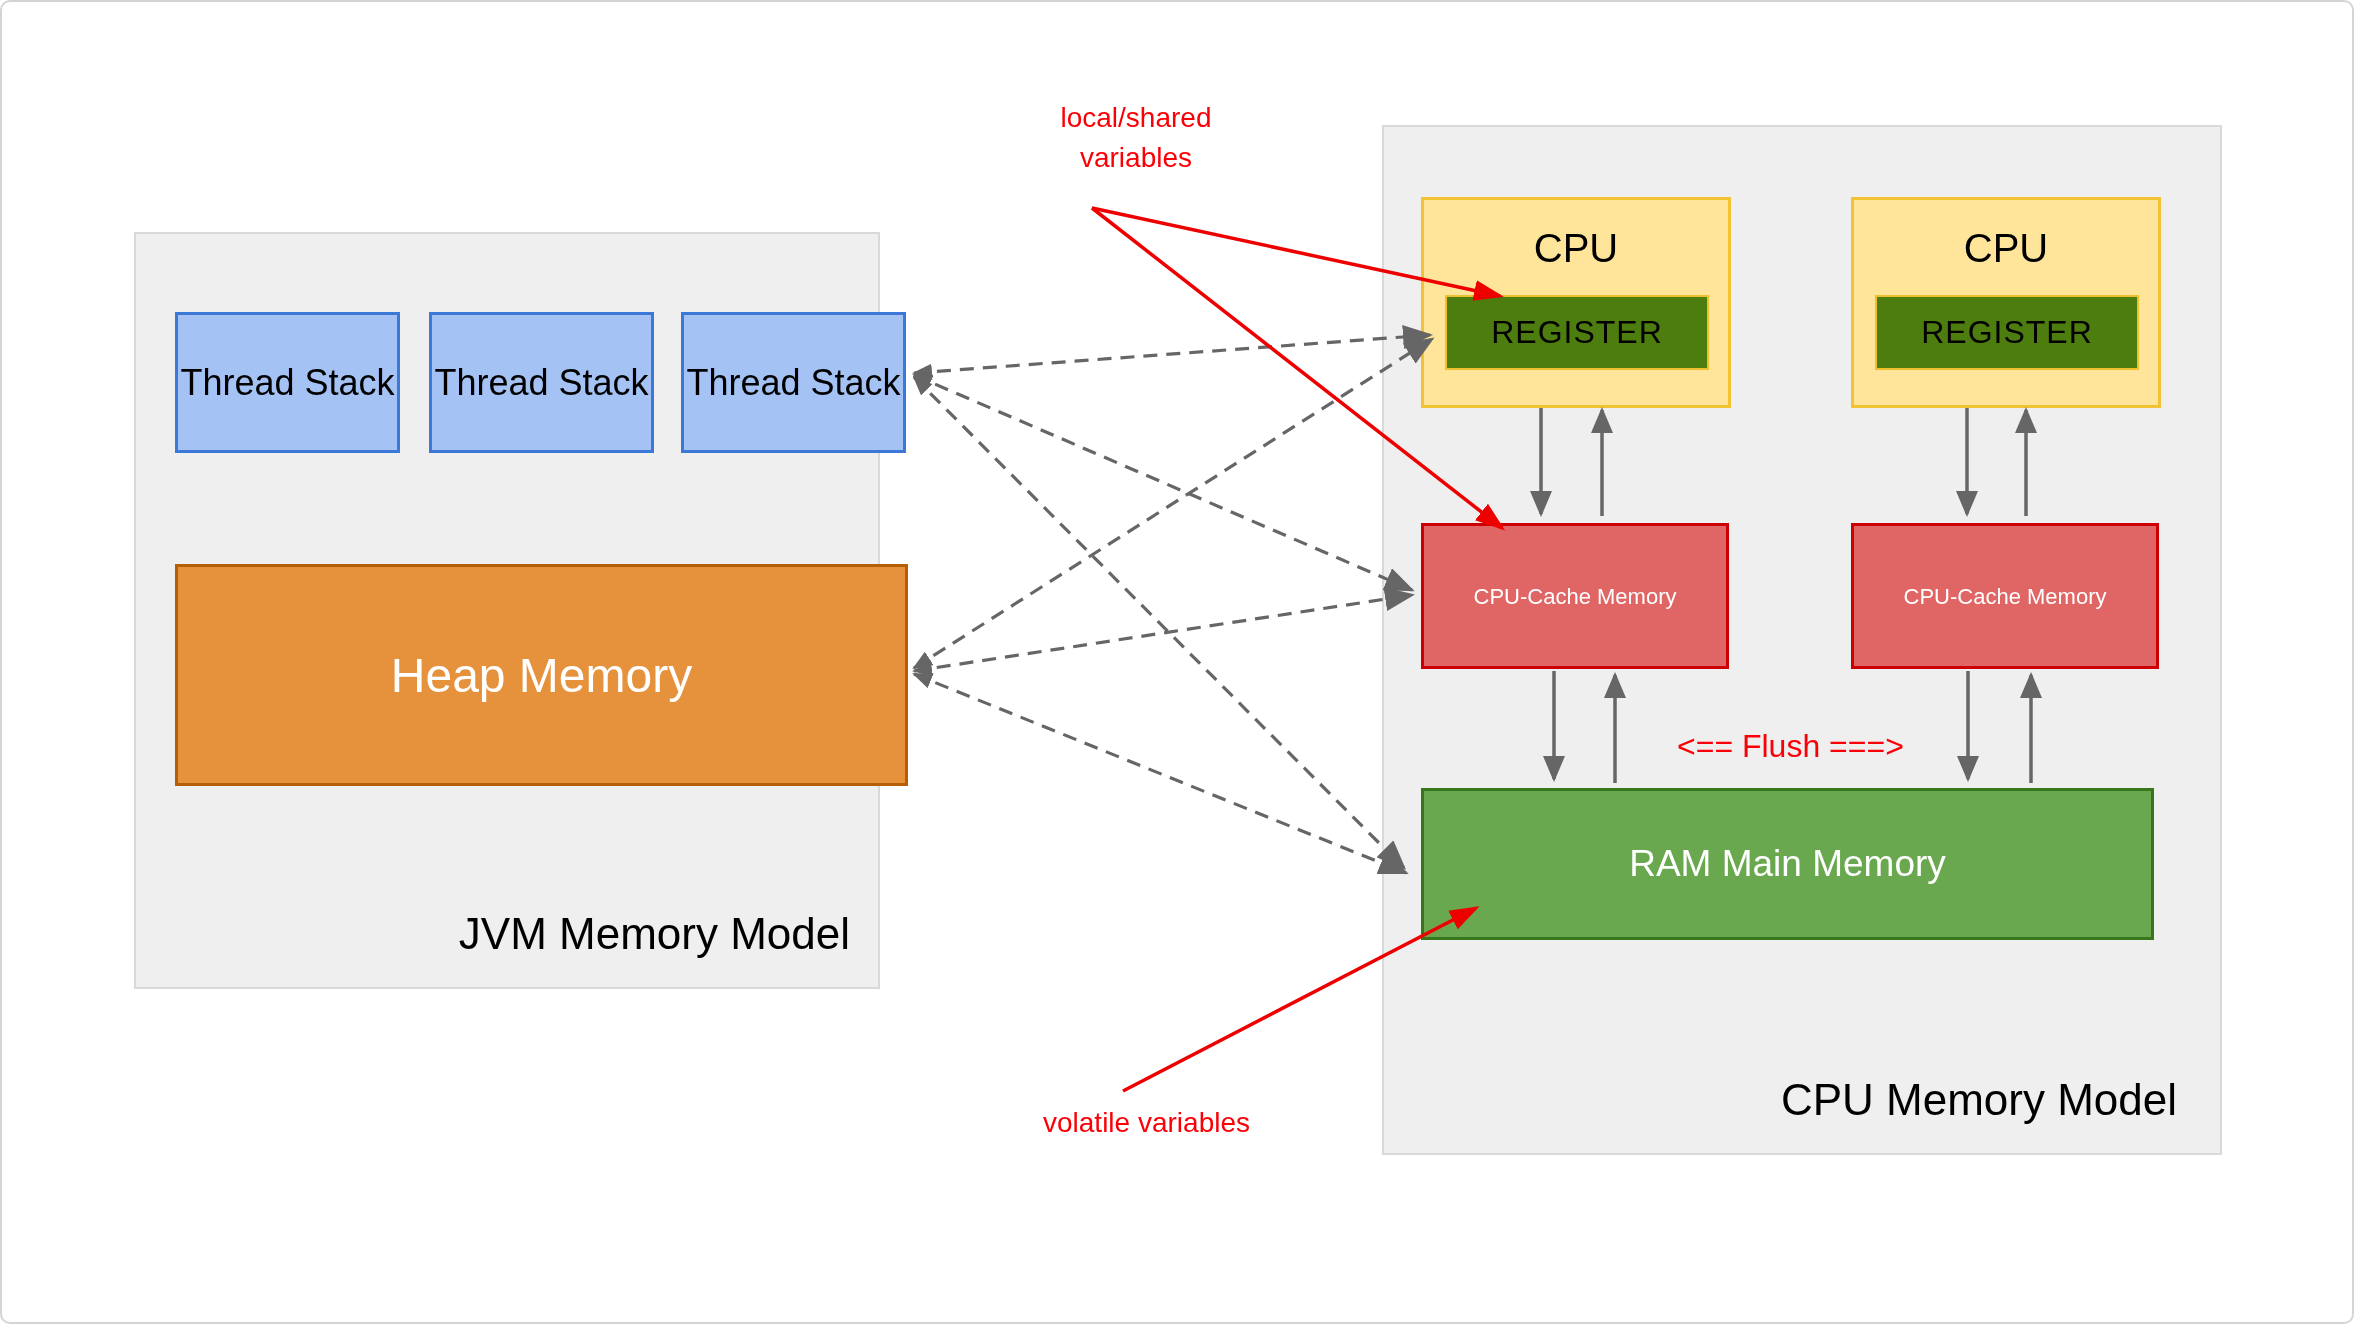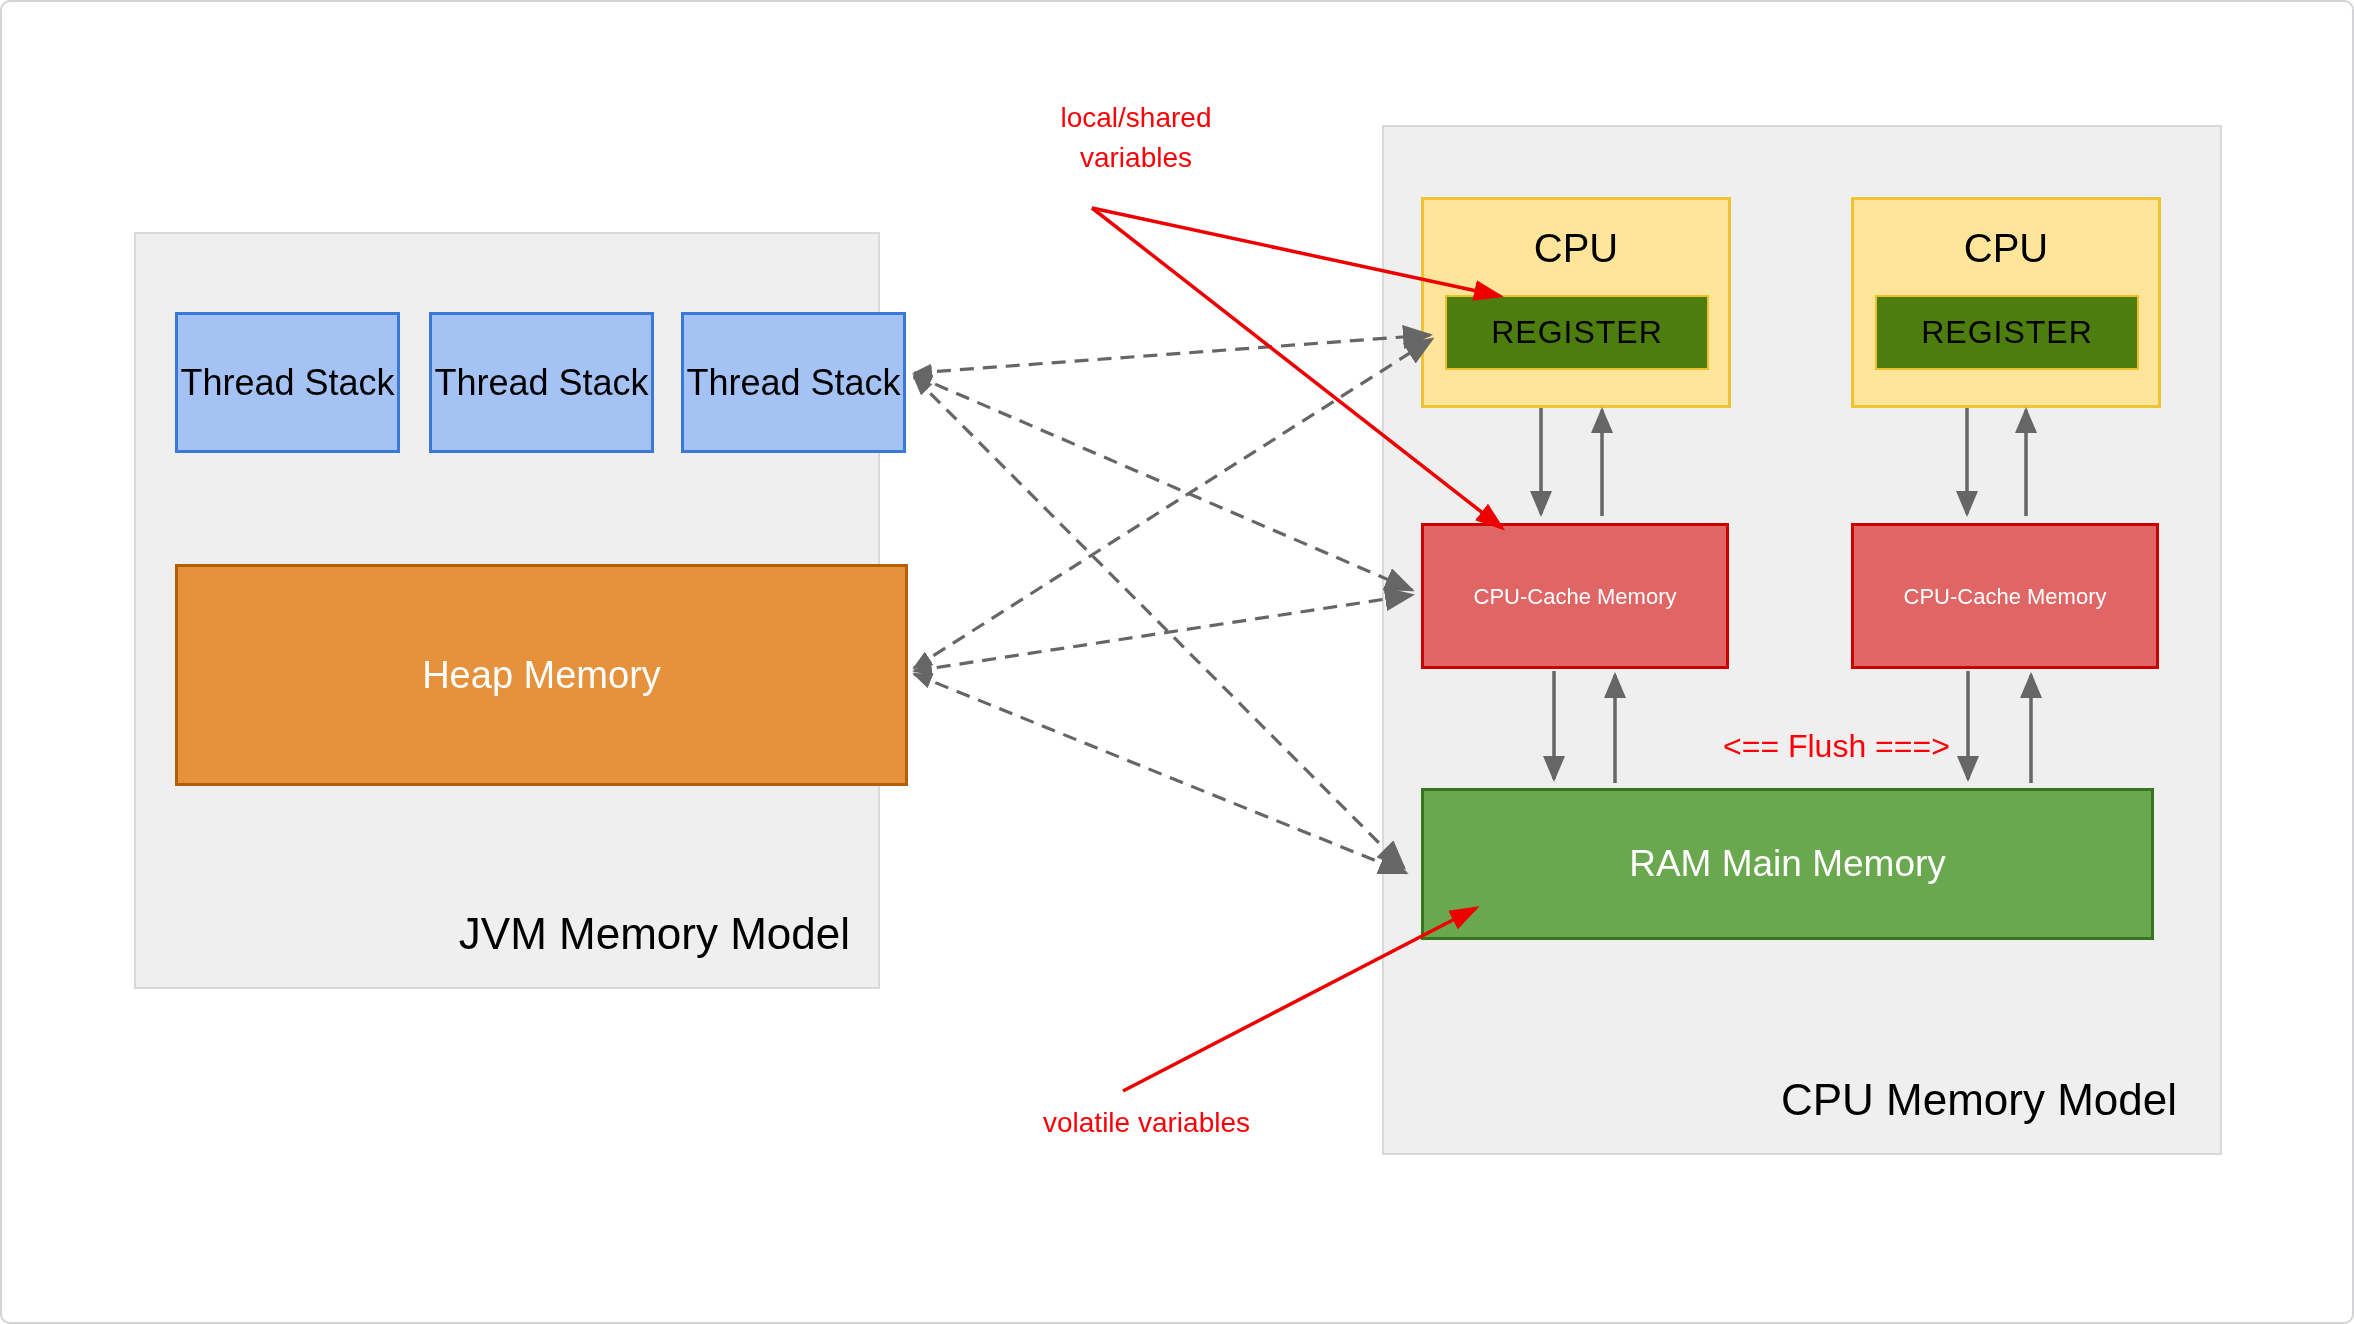--- a/index.html
+++ b/index.html
@@ -14,42 +14,42 @@
   .panel-title{
     position:absolute;color:#000;font-size:44px;letter-spacing:0;white-space:nowrap;
   }
   .box{position:absolute;box-sizing:border-box;display:flex;align-items:center;justify-content:center;text-align:center;}
   .thread-stack{
     width:225px;height:141px;top:78px;background:#a4c2f4;border:3px solid #3c78d8;
     color:#000;font-size:36px;line-height:46px;
   }
   .heap{
     left:39px;top:330px;width:733px;height:222px;background:#e6913c;border:3px solid #b45f06;
-    color:#fff;font-size:38px;
+    color:#fff;font-size:48px;
   }
   .cpu-box{
     top:70px;width:310px;height:211px;background:#ffe599;border:3px solid #f1c232;
     color:#000;font-size:40px;display:block;text-align:center;
   }
   .cpu-box .cpu-label{display:block;margin-top:26px;}
   .register{
     position:absolute;left:21px;top:95px;width:264px;height:75px;background:#4d7c0f;
     border:2px solid #efc02e;box-sizing:border-box;display:flex;align-items:center;justify-content:center;
     color:#000;font-size:32px;letter-spacing:1px;
   }
   .cache{
     top:396px;width:308px;height:146px;background:#e06666;border:3px solid #cc0000;
     color:#fff;font-size:22px;line-height:41px;
   }
   .ram{
     left:37px;top:661px;width:733px;height:152px;background:#6aa84f;border:3px solid #38761d;
     color:#fff;font-size:37px;
   }
   .annotation{position:absolute;color:#fb0006;font-size:28px;line-height:40px;text-align:center;white-space:pre-line;margin-left:33px;}
-  .flush-note{position:absolute;color:#fb0006;font-size:32px;white-space:nowrap;margin-left:46px;}
+  .flush-note{position:absolute;color:#fb0006;font-size:32px;white-space:nowrap;}
   svg#wires{position:absolute;left:0;top:0;pointer-events:none;}
 </style>
 </head>
 <body>
 
 <div id="stage">
 
   <div class="panel" style="left:132px;top:230px;width:746px;height:757px;">
     <div class="box thread-stack" style="left:39px;">Thread Stack</div>
     <div class="box thread-stack" style="left:293px;">Thread Stack</div>

